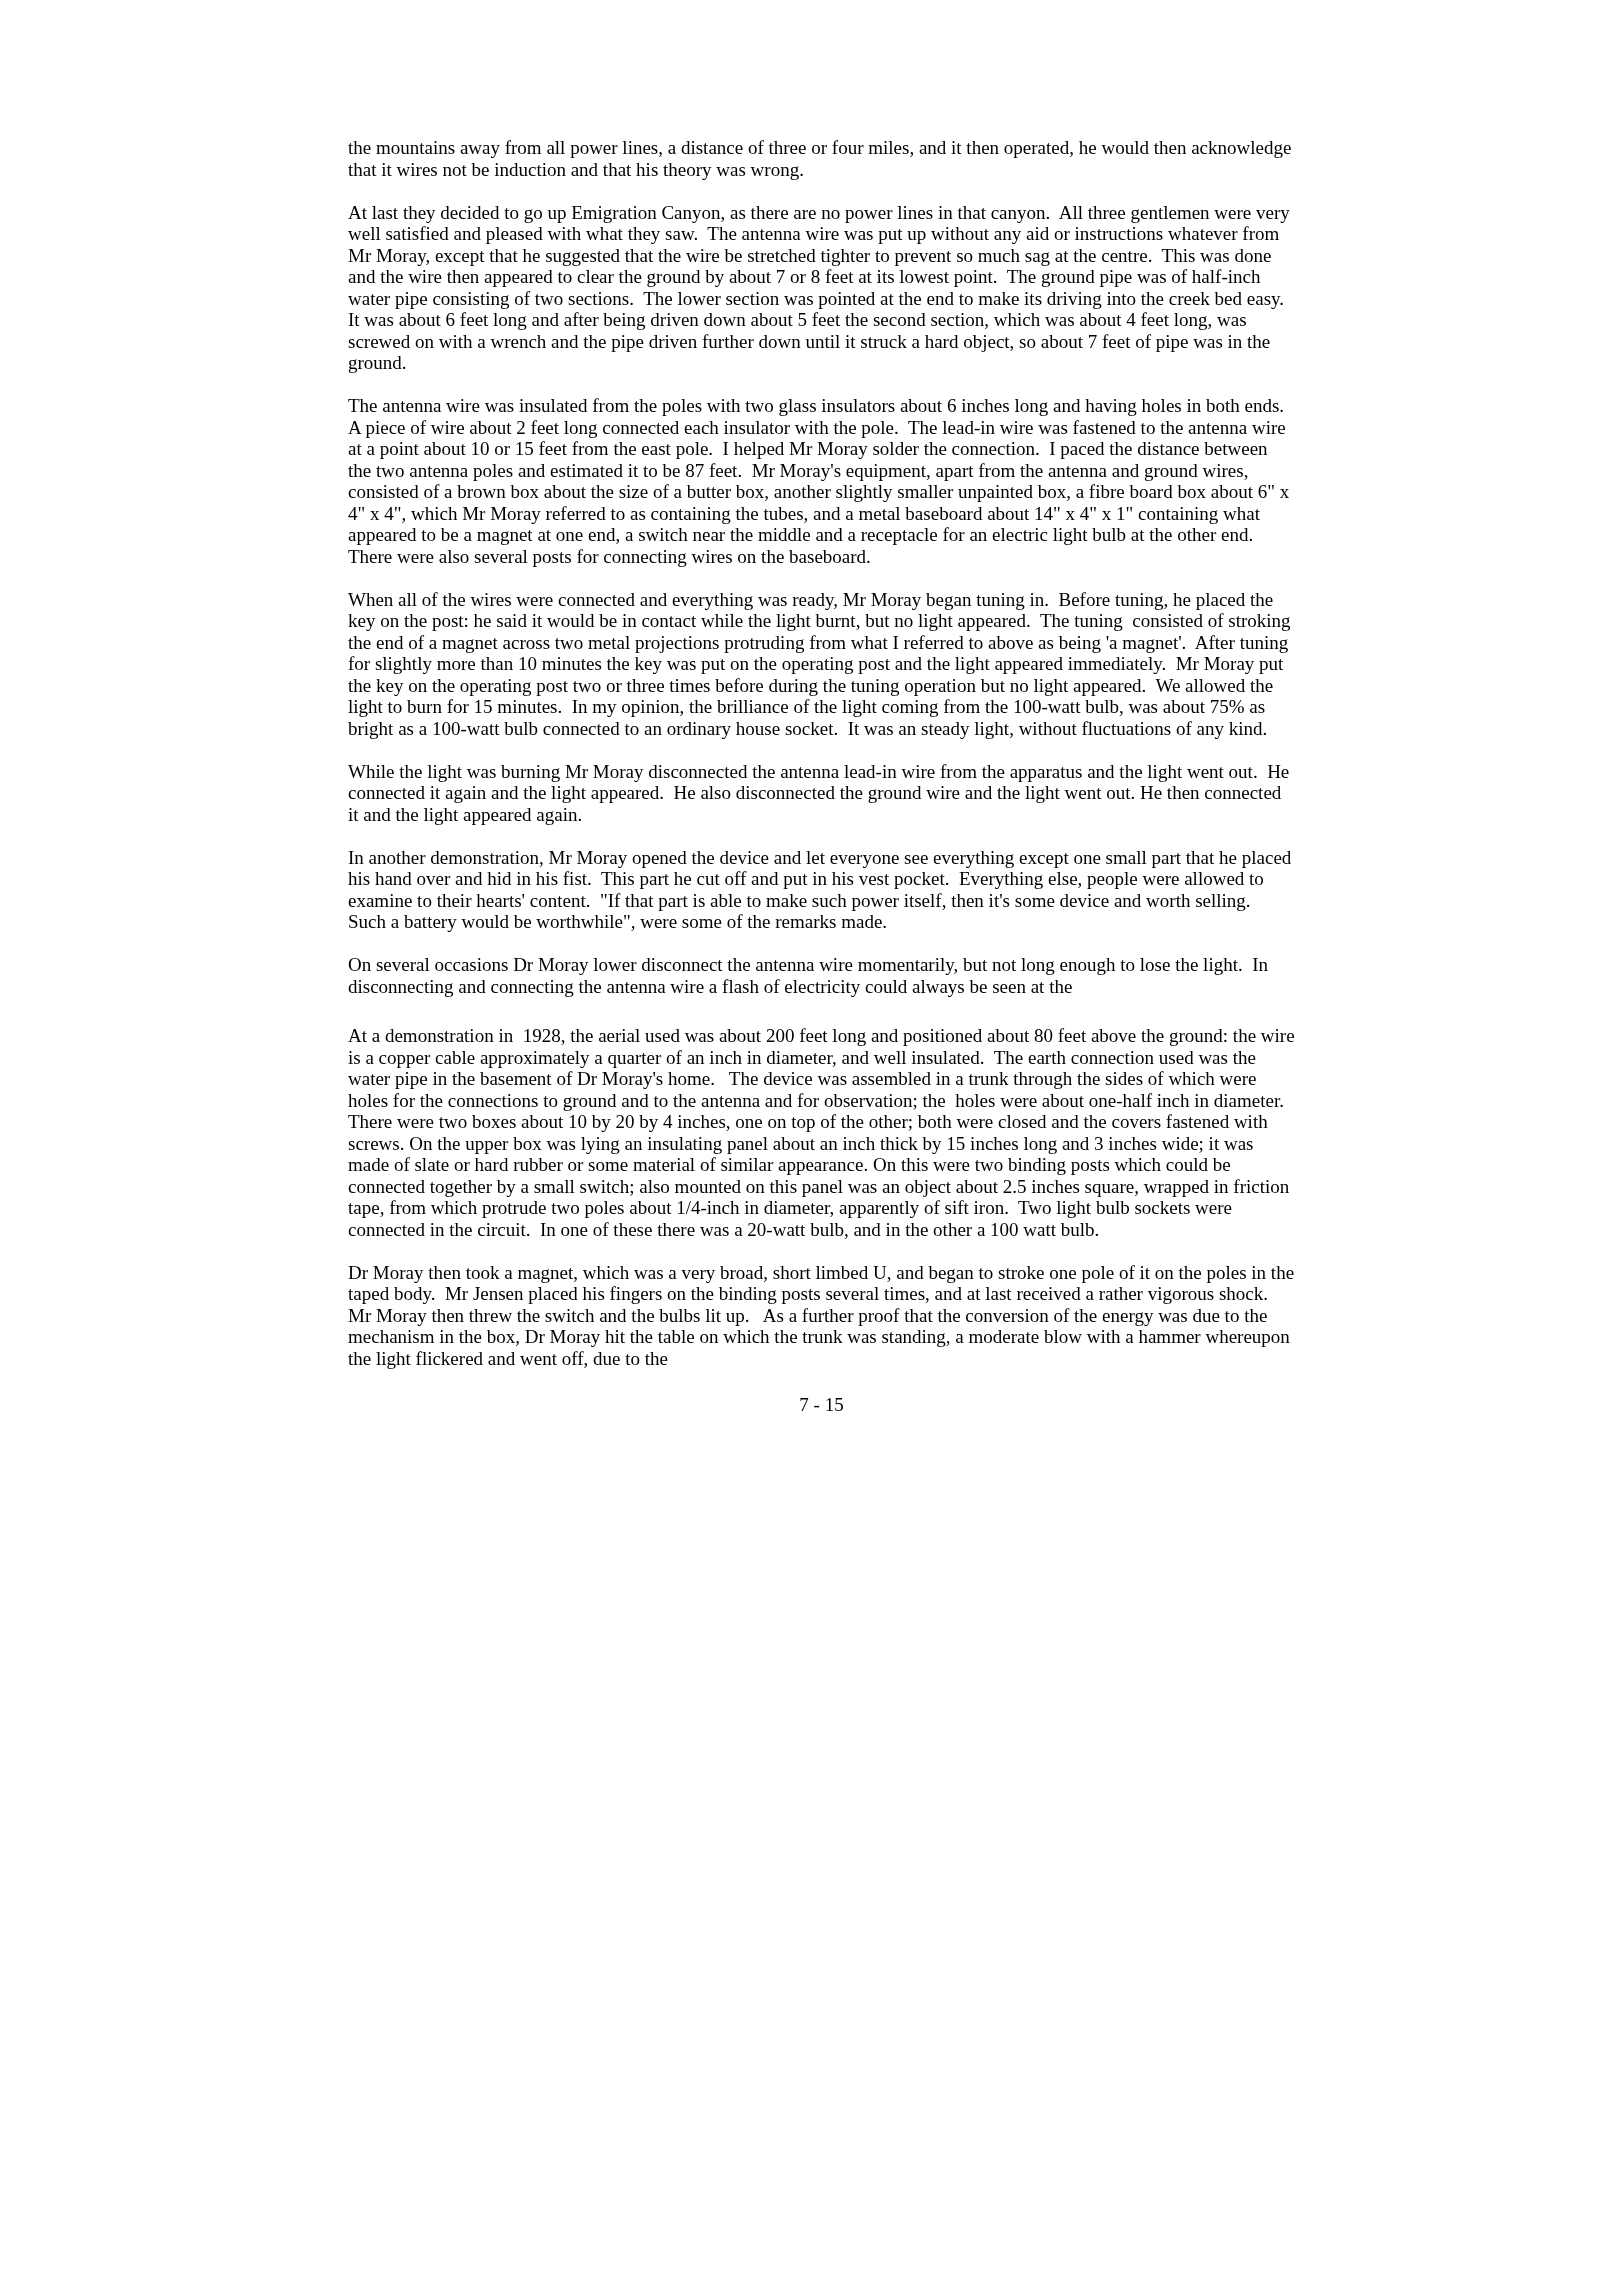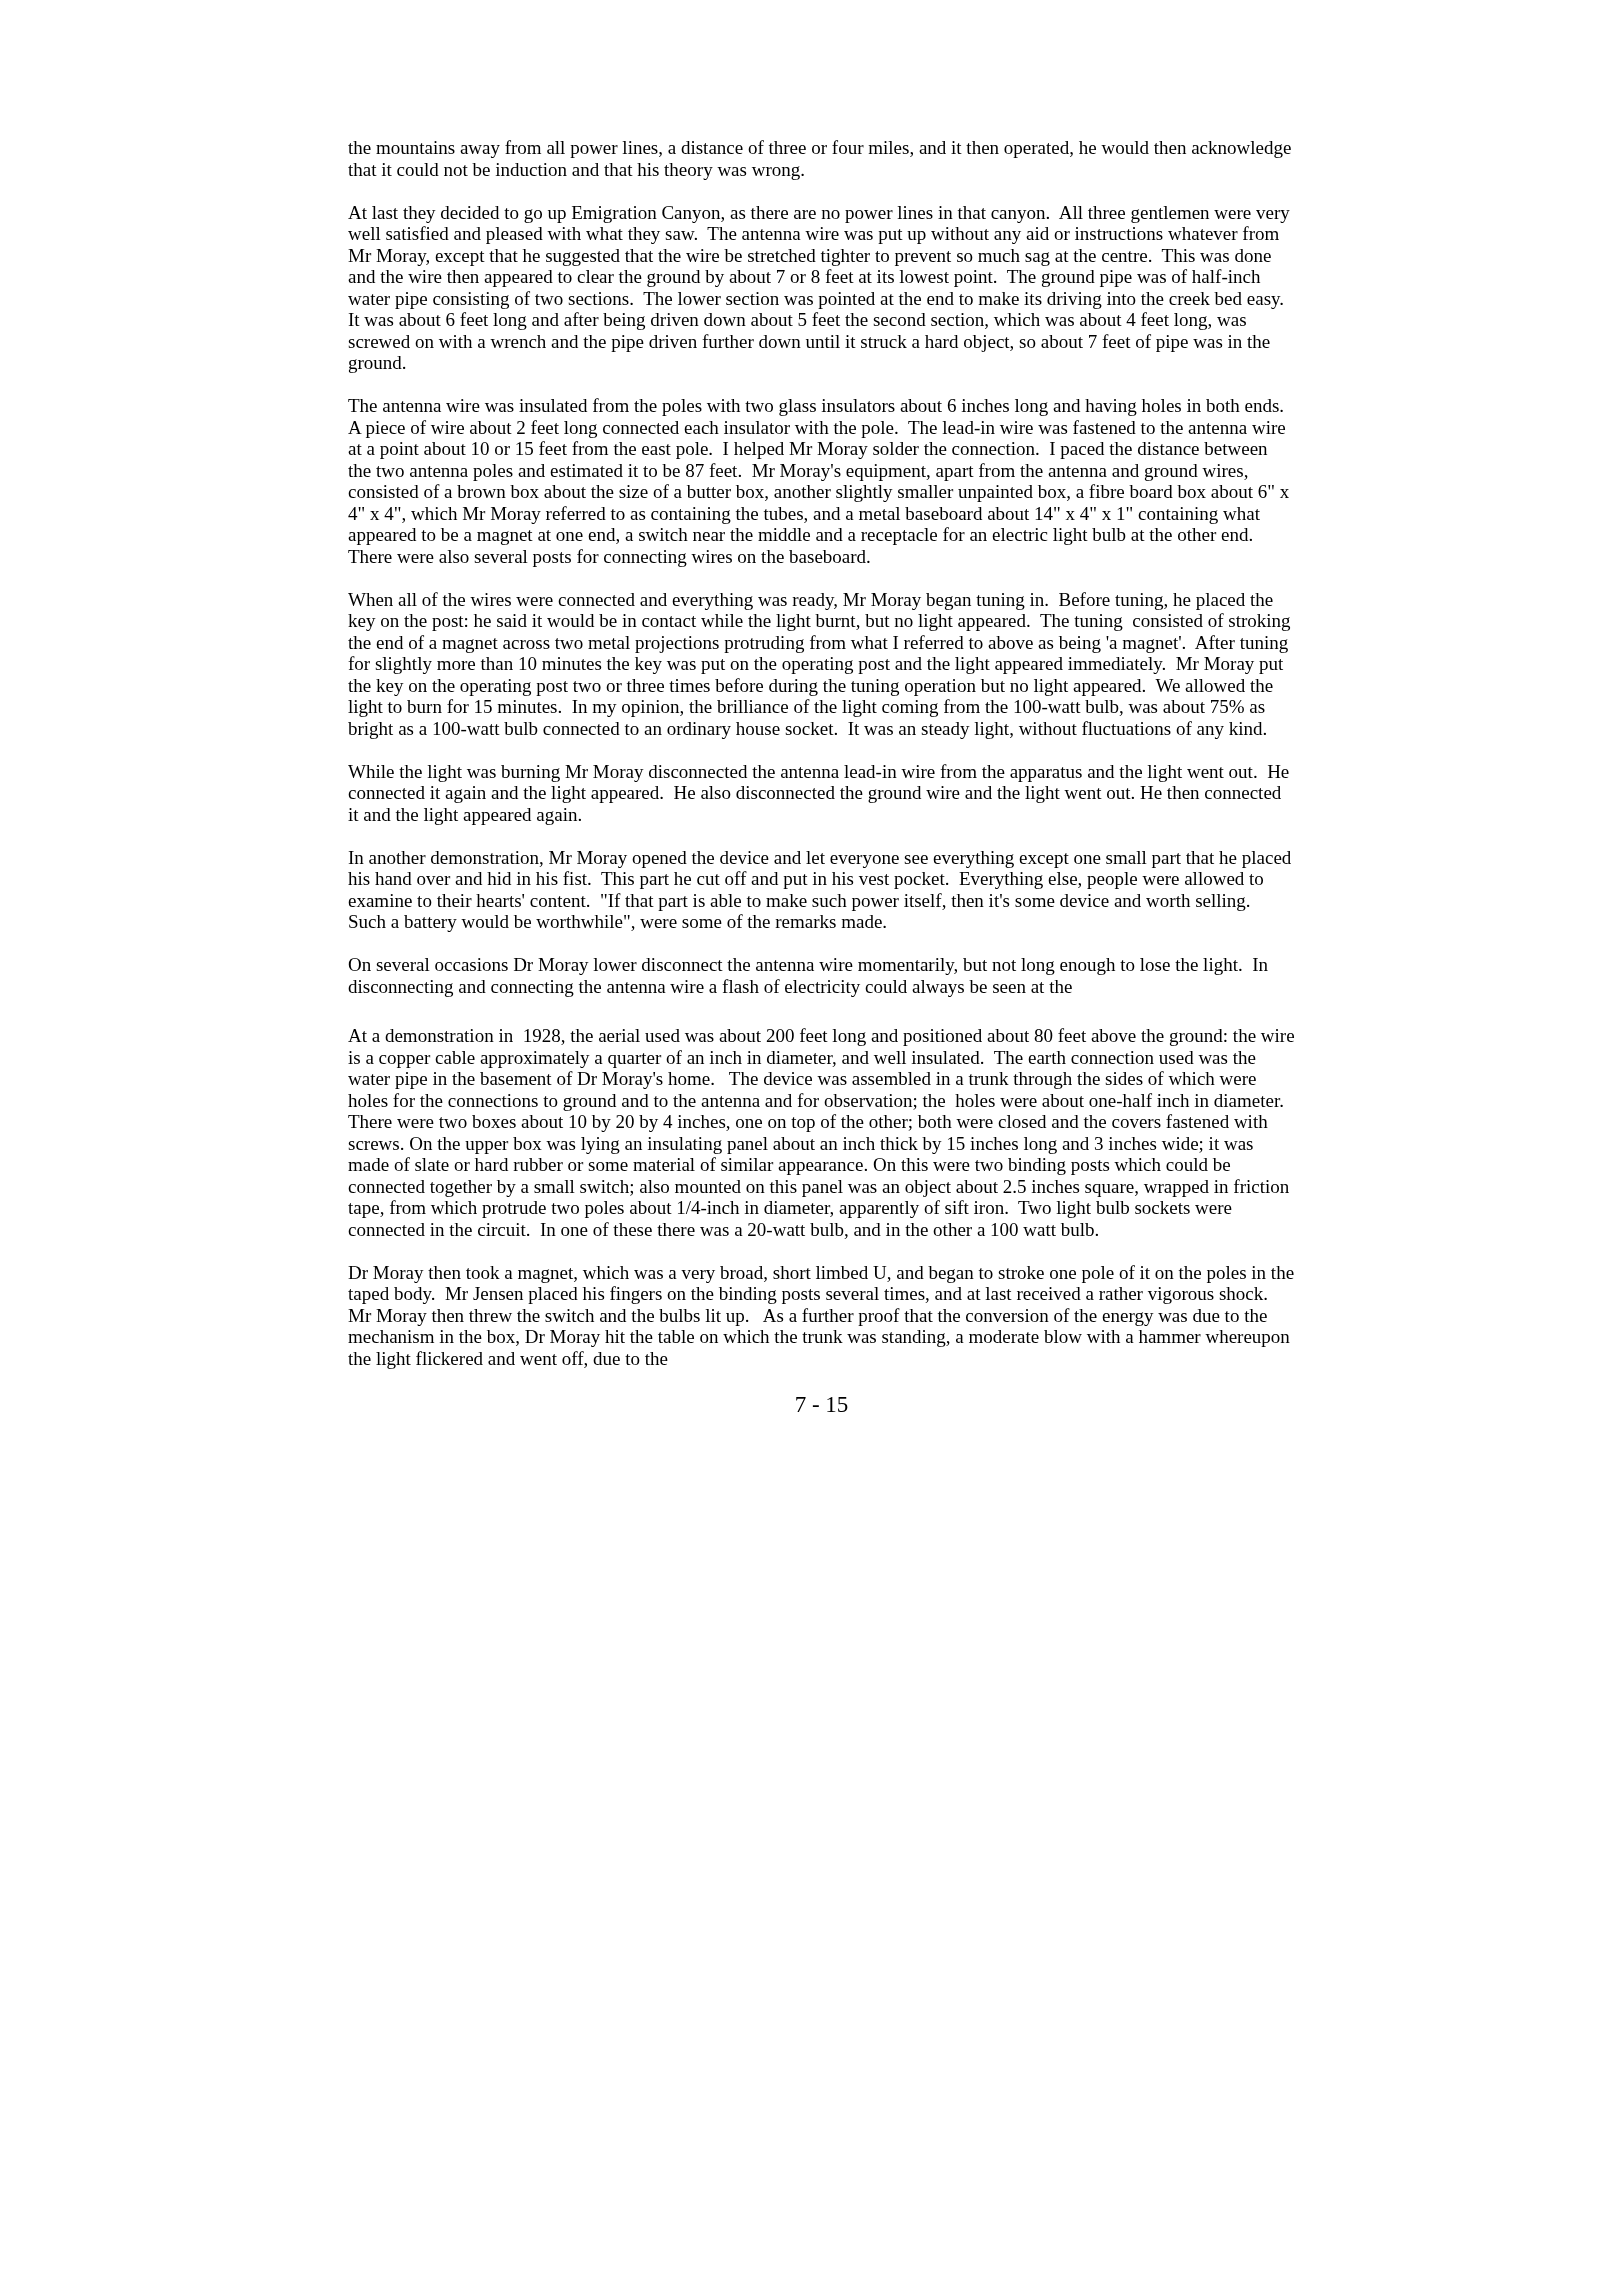--- a/index.html
+++ b/index.html
@@ -27,31 +27,31 @@
     font-size: 19px;
     line-height: 21.5px;
     white-space: pre-wrap;
     text-align: left;
   }
   .text-block p.gap-lg {
     margin-bottom: 28px;
   }
   .page-number {
     margin-top: 25px;
-    font-size: 23px;
+    font-size: 19px;
     line-height: 21.5px;
     text-align: center;
   }
 </style>
 </head>
 <body>
 
 <div class="sheet">
   <div class="text-block">
-    <p>the mountains away from all power lines, a distance of three or four miles, and it then operated, he would then acknowledge that it could not be induction and that his theory was wrong.</p>
+    <p>the mountains away from all power lines, a distance of three or four miles, and it then operated, he would then acknowledge that it wires not be induction and that his theory was wrong.</p>
     <p>At last they decided to go up Emigration Canyon, as there are no power lines in that canyon.  All three gentlemen were very well satisfied and pleased with what they saw.  The antenna wire was put up without any aid or instructions whatever from Mr Moray, except that he suggested that the wire be stretched tighter to prevent so much sag at the centre.  This was done and the wire then appeared to clear the ground by about 7 or 8 feet at its lowest point.  The ground pipe was of half-inch water pipe consisting of two sections.  The lower section was pointed at the end to make its driving into the creek bed easy.  It was about 6 feet long and after being driven down about 5 feet the second section, which was about 4 feet long, was screwed on with a wrench and the pipe driven further down until it struck a hard object, so about 7 feet of pipe was in the ground.</p>
     <p>The antenna wire was insulated from the poles with two glass insulators about 6 inches long and having holes in both ends.  A piece of wire about 2 feet long connected each insulator with the pole.  The lead-in wire was fastened to the antenna wire at a point about 10 or 15 feet from the east pole.  I helped Mr Moray solder the connection.  I paced the distance between the two antenna poles and estimated it to be 87 feet.  Mr Moray's equipment, apart from the antenna and ground wires, consisted of a brown box about the size of a butter box, another slightly smaller unpainted box, a fibre board box about 6" x 4" x 4", which Mr Moray referred to as containing the tubes, and a metal baseboard about 14" x 4" x 1" containing what appeared to be a magnet at one end, a switch near the middle and a receptacle for an electric light bulb at the other end.  There were also several posts for connecting wires on the baseboard.</p>
     <p>When all of the wires were connected and everything was ready, Mr Moray began tuning in.  Before tuning, he placed the key on the post: he said it would be in contact while the light burnt, but no light appeared.  The tuning  consisted of stroking the end of a magnet across two metal projections protruding from what I referred to above as being 'a magnet'.  After tuning for slightly more than 10 minutes the key was put on the operating post and the light appeared immediately.  Mr Moray put the key on the operating post two or three times before during the tuning operation but no light appeared.  We allowed the light to burn for 15 minutes.  In my opinion, the brilliance of the light coming from the 100-watt bulb, was about 75% as bright as a 100-watt bulb connected to an ordinary house socket.  It was an steady light, without fluctuations of any kind.</p>
     <p>While the light was burning Mr Moray disconnected the antenna lead-in wire from the apparatus and the light went out.  He connected it again and the light appeared.  He also disconnected the ground wire and the light went out. He then connected it and the light appeared again.</p>
     <p>In another demonstration, Mr Moray opened the device and let everyone see everything except one small part that he placed his hand over and hid in his fist.  This part he cut off and put in his vest pocket.  Everything else, people were allowed to examine to their hearts' content.  "If that part is able to make such power itself, then it's some device and worth selling.  Such a battery would be worthwhile", were some of the remarks made.</p>
     <p class="gap-lg">On several occasions Dr Moray lower disconnect the antenna wire momentarily, but not long enough to lose the light.  In disconnecting and connecting the antenna wire a flash of electricity could always be seen at the</p>
     <p>At a demonstration in  1928, the aerial used was about 200 feet long and positioned about 80 feet above the ground: the wire is a copper cable approximately a quarter of an inch in diameter, and well insulated.  The earth connection used was the water pipe in the basement of Dr Moray's home.   The device was assembled in a trunk through the sides of which were holes for the connections to ground and to the antenna and for observation; the  holes were about one-half inch in diameter.  There were two boxes about 10 by 20 by 4 inches, one on top of the other; both were closed and the covers fastened with screws. On the upper box was lying an insulating panel about an inch thick by 15 inches long and 3 inches wide; it was made of slate or hard rubber or some material of similar appearance. On this were two binding posts which could be connected together by a small switch; also mounted on this panel was an object about 2.5 inches square, wrapped in friction tape, from which protrude two poles about 1/4-inch in diameter, apparently of sift iron.  Two light bulb sockets were connected in the circuit.  In one of these there was a 20-watt bulb, and in the other a 100 watt bulb.</p>
     <p>Dr Moray then took a magnet, which was a very broad, short limbed U, and began to stroke one pole of it on the poles in the taped body.  Mr Jensen placed his fingers on the binding posts several times, and at last received a rather vigorous shock.  Mr Moray then threw the switch and the bulbs lit up.   As a further proof that the conversion of the energy was due to the mechanism in the box, Dr Moray hit the table on which the trunk was standing, a moderate blow with a hammer whereupon the light flickered and went off, due to the</p>
     <div class="page-number">7 - 15</div>
   </div>

